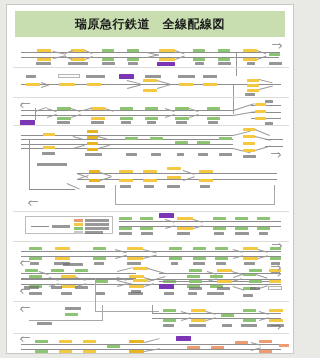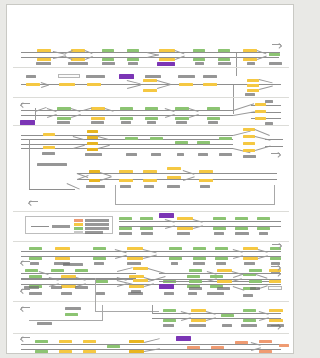--- a/index.html
+++ b/index.html
@@ -86,20 +86,23 @@
   .loopbox{
     position:absolute;border:0.6px solid #a8a8a8;
     box-sizing:border-box;background:transparent;
   }
 </style>
 </head>
 <body>
 
 <div id="page">
 
+  <div id="title-banner">
+    <div id="title-text">瑞原急行鉄道　全線配線図</div>
+  </div>
 
   <div class="section" style="top:36px;height:24px;">
     <div class="trk" style="left:14px;top:11px;width:258px;"></div>
     <div class="trk" style="left:14px;top:15.5px;width:258px;"></div>
 
     <div class="plat p-y" style="left:30px;top:7.5px;width:14px;"></div>
     <div class="plat p-y" style="left:30px;top:16.5px;width:14px;"></div>
 
     <div class="diag" style="left:46px;top:10px;width:13px;transform:rotate(12deg);"></div>
     <div class="diag" style="left:46px;top:17px;width:13px;transform:rotate(-12deg);"></div>

